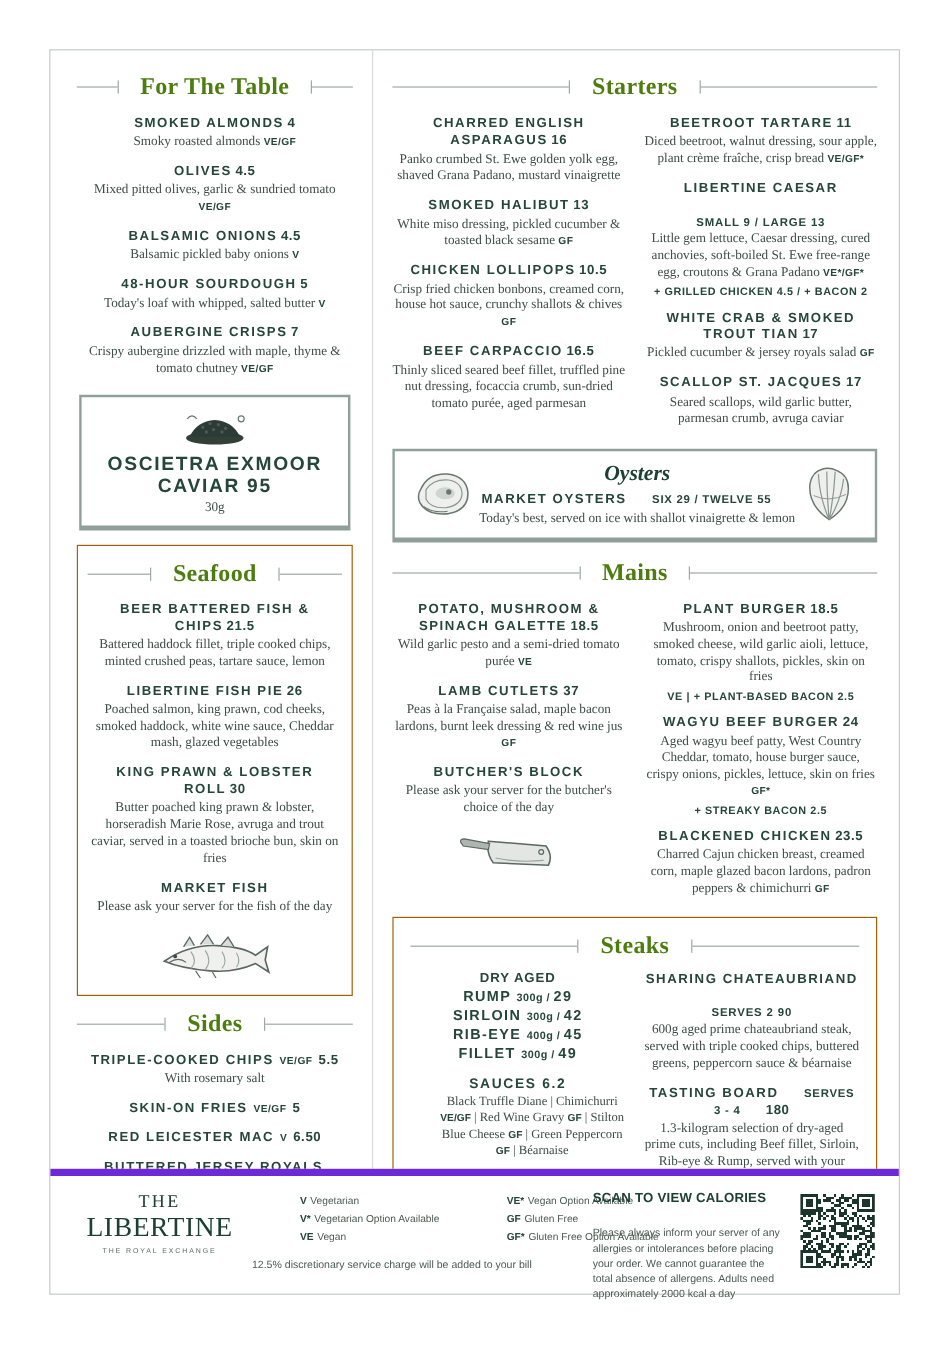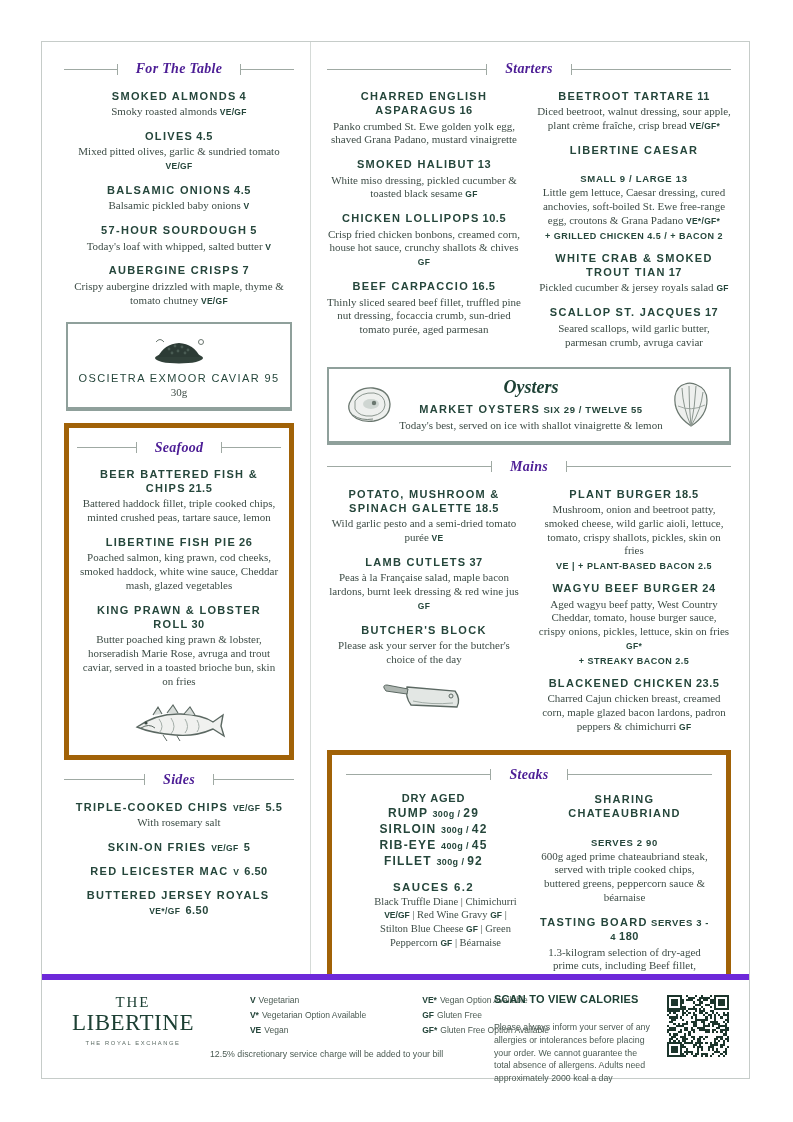--- a/index.html
+++ b/index.html
@@ -16,40 +16,40 @@
   .col{box-sizing:border-box;overflow:hidden;}
   .col-left{width:269px;border-right:1px solid #d5dad7;padding:19px 16px 0 22px;}
   .col-right{flex:1;padding:19px 18px 0 16px;}
 
   
   .sec-head{display:flex;align-items:center;margin:0 0 12px 0;}
   .sec-head .rule{flex:1;height:1px;background:#9fab a5;background:#9fa9a3;}
   .sec-head .tick{width:1px;height:11px;background:#9fa9a3;}
   .sec-head h2{
     margin:0 10px;padding:0 8px;font-family:"Liberation Serif", serif;
-    font-style:italic;font-weight:700;font-size:14px;color:#4c1d95;letter-spacing:.3px;
+    font-weight:700;font-size:20px;color:#4d7c0f;letter-spacing:.3px;
     white-space:nowrap;
   }
 
   .item{text-align:center;margin-bottom:10px;}
   .item .t{font-size:11px;font-weight:700;letter-spacing:1.3px;color:#25463b;line-height:1.3;}
   .item .t .t-tag{font-size:8.5px;letter-spacing:.4px;margin:0 2px;}
-  .item .t .t-isub{font-size:9.5px;letter-spacing:.6px;margin:0 0;}
+  .item .t .t-isub{font-size:9.5px;letter-spacing:.6px;margin:0 18px;}
   .item .t .t-price{margin-left:3px;letter-spacing:.5px;}
   .item .t-sub{font-size:9.5px;font-weight:700;letter-spacing:.7px;color:#25463b;margin-top:16px;}
   .item .desc{font-family:"Liberation Serif", serif;font-size:11px;line-height:1.26;color:#3e4d47;margin-top:2px;}
   .item .desc b{font-family:"Liberation Sans", sans-serif;font-size:8.5px;color:#25463b;letter-spacing:.3px;}
   .item .t-addon{font-size:9px;font-weight:700;letter-spacing:.5px;color:#25463b;margin-top:3px;}
 
   .box{box-sizing:border-box;}
   .box-strong{border:2px solid #8fa09b;border-bottom-width:4px;}
-  .box-thin{border:5px solid #a16207;}
+  .box-thin{border:1px solid #a16207;}
 
   .caviar-box{margin:14px 2px 12px 2px;padding:10px 8px 9px 8px;text-align:center;}
-  .caviar-box .t{font-size:11px;font-weight:400;letter-spacing:1.4px;color:#25463b;margin-top:6px;}
+  .caviar-box .t{font-size:16px;font-weight:700;letter-spacing:1.4px;color:#25463b;margin-top:6px;}
   .caviar-box .g{font-family:"Liberation Serif", serif;font-size:11px;color:#3e4d47;margin-top:2px;}
 
   .seafood-box{margin:0 0 12px 0;padding:12px 8px 8px 8px;}
   .seafood-box .sec-head{margin-bottom:11px;}
   .ill-center{text-align:center;margin:4px 0 2px 0;}
 
   .two-col{display:grid;grid-template-columns:1fr 1fr;column-gap:16px;}
   .sub-col{min-width:0;}
 
   .oysters-box{margin:8px 0 14px 0;padding:8px 12px;display:flex;align-items:center;}
@@ -117,21 +117,21 @@
               </div>
               <div class="item">
                 <div class="t"><span class="t-name">OLIVES</span><span class="t-price">4.5</span></div>
                 <div class="desc">Mixed pitted olives, garlic &amp; sundried tomato <b class="d-tag">VE/GF</b></div>
               </div>
               <div class="item">
                 <div class="t"><span class="t-name">BALSAMIC ONIONS</span><span class="t-price">4.5</span></div>
                 <div class="desc">Balsamic pickled baby onions <b class="d-tag">V</b></div>
               </div>
               <div class="item">
-                <div class="t"><span class="t-name">57-HOUR SOURDOUGH</span><span class="t-price">5</span></div>
+                <div class="t"><span class="t-name">48-HOUR SOURDOUGH</span><span class="t-price">5</span></div>
                 <div class="desc">Today's loaf with whipped, salted butter <b class="d-tag">V</b></div>
               </div>
               <div class="item">
                 <div class="t"><span class="t-name">AUBERGINE CRISPS</span><span class="t-price">7</span></div>
                 <div class="desc">Crispy aubergine drizzled with maple, thyme &amp; tomato chutney <b class="d-tag">VE/GF</b></div>
               </div>
             </div>
         </section>
 
         <div class="box box-strong caviar-box">
@@ -169,20 +169,24 @@
                 <div class="desc">Battered haddock fillet, triple cooked chips, minted crushed peas, tartare sauce, lemon</div>
               </div>
               <div class="item">
                 <div class="t"><span class="t-name">LIBERTINE FISH PIE</span><span class="t-price">26</span></div>
                 <div class="desc">Poached salmon, king prawn, cod cheeks, smoked haddock, white wine sauce, Cheddar mash, glazed vegetables</div>
               </div>
               <div class="item">
                 <div class="t"><span class="t-name">KING PRAWN &amp; LOBSTER ROLL</span><span class="t-price">30</span></div>
                 <div class="desc">Butter poached king prawn &amp; lobster, horseradish Marie Rose, avruga and trout caviar, served in a toasted brioche bun, skin on fries</div>
               </div>
+              <div class="item">
+                <div class="t"><span class="t-name">MARKET FISH</span></div>
+                <div class="desc">Please ask your server for the fish of the day</div>
+              </div>
             </div>
           <div class="ill-center">
               <svg width="100" height="46" viewBox="0 0 100 46">
     <path d="M8 28 Q28 14 52 15 Q74 16 84 23 L94 16 L92 27 L95 37 L84 30 Q66 38 46 36 Q22 34 8 28 Z" fill="#f0f1ef" stroke="#5b6862" stroke-width="1.4"></path>
     <path d="M24 16 L29 8 L33 15 M38 14 L44 6 L49 14 M55 15 L61 8 L66 16" fill="#d8ddda" stroke="#5b6862" stroke-width="1.1"></path>
     <circle cx="17" cy="24" r="1.6" fill="#3c4a44"></circle>
     <path d="M12 29 Q20 24 26 29" stroke="#5b6862" stroke-width="1" fill="none"></path>
     <path d="M30 20 q6 8 0 14 M42 19 q6 9 0 16 M56 20 q5 8 0 14 M68 21 q4 7 0 12" stroke="#9aa59f" stroke-width="0.9" fill="none"></path>
     <path d="M34 36 l4 6 M48 37 l3 5" stroke="#5b6862" stroke-width="1" fill="none"></path>
   </svg>
@@ -354,21 +358,21 @@
             <div class="tick"></div>
             <div class="rule"></div>
           </div>
           <div class="two-col">
             <div class="sub-col cuts">
               <div class="lbl">DRY AGED</div>
               <div id="cut-rows">
                   <div class="cut-row"><span class="n">RUMP </span><span class="w">300g / </span><span class="p">29</span></div>
                   <div class="cut-row"><span class="n">SIRLOIN </span><span class="w">300g / </span><span class="p">42</span></div>
                   <div class="cut-row"><span class="n">RIB-EYE </span><span class="w">400g / </span><span class="p">45</span></div>
-                  <div class="cut-row"><span class="n">FILLET </span><span class="w">300g / </span><span class="p">92</span></div>
+                  <div class="cut-row"><span class="n">FILLET </span><span class="w">300g / </span><span class="p">49</span></div>
                 </div>
               <div class="sauces">
                 <div class="t">
                   <span>SAUCES</span>
                   <span class="t-price">6.2</span>
                 </div>
                 <div class="segs" id="sauce-segs"><span>Black Truffle Diane | Chimichurri </span><b class="d-tag">VE/GF</b><span> | Red Wine Gravy </span><b class="d-tag">GF</b><span> | Stilton Blue Cheese </span><b class="d-tag">GF</b><span> | Green Peppercorn </span><b class="d-tag">GF</b><span> | Béarnaise </span></div>
               </div>
             </div>
             <div class="sub-col">

